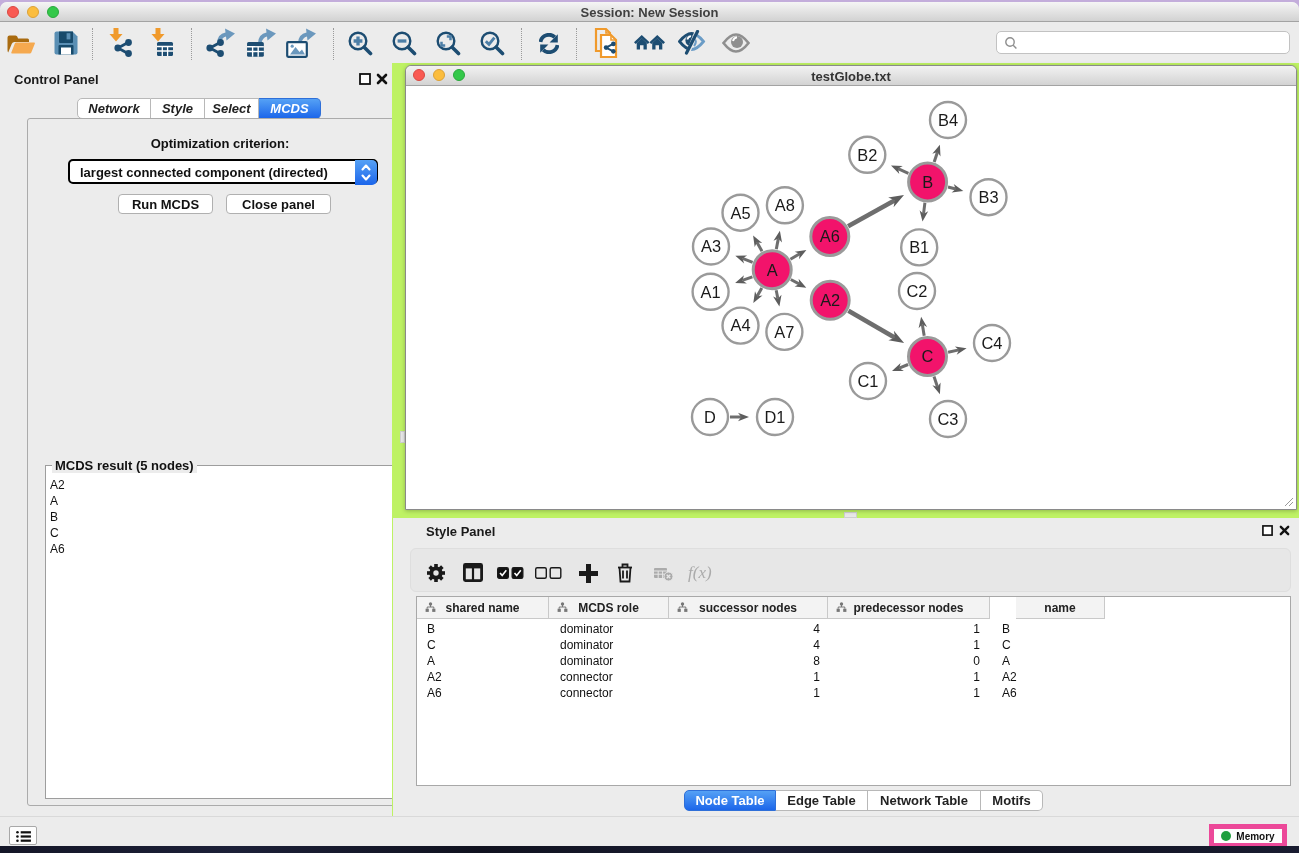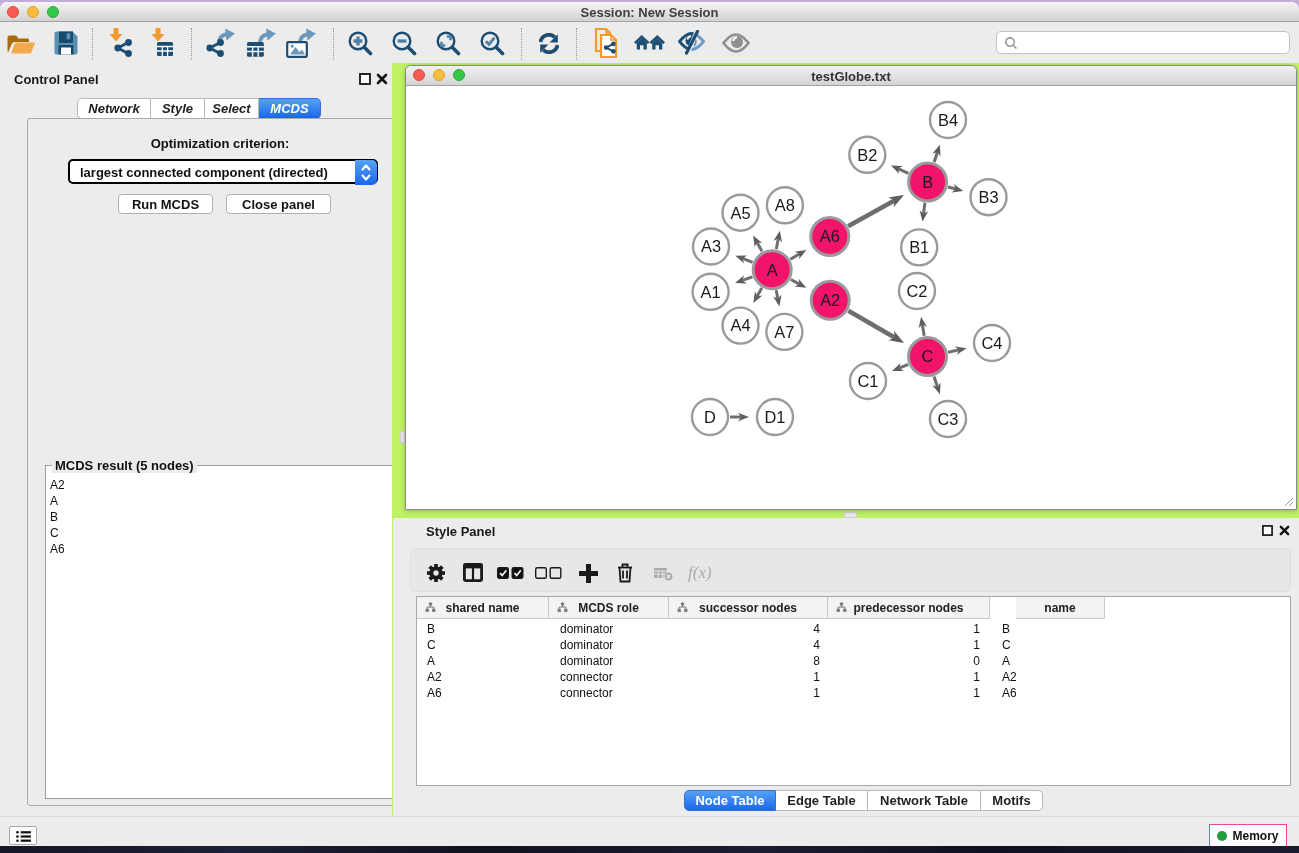--- a/index.html
+++ b/index.html
@@ -56,21 +56,21 @@
 #ttoolbar { position:absolute; left:17px; top:30px; width:881px; height:44px; background:#e7e7e7; border:1px solid #dedede; border-radius:6px; }
 #ttable { position:absolute; left:23px; top:78px; width:875px; height:190px; background:#fff; border:1px solid #a8a8a8; }
 .hc { position:absolute; top:0; height:22px; background:#f3f3f3; border-right:1px solid #c9c9c9; border-bottom:1px solid #c9c9c9; font-size:12px; font-weight:bold; color:#222; }
 .hc span { position:absolute; width:100%; text-align:center; top:4px; }
 .hicon { position:absolute; left:8px; top:5px; }
 .trow { position:absolute; font-size:12px; color:#111; }
 #btabs { position:absolute; left:279px; top:272px; height:21px; display:flex;margin-left:12px; }
 
 #statusbar { position:absolute; left:0; top:814px; width:1299px; height:30px; background:#ececec; border-top:1px solid #d9d9d9; }
 #listbtn { position:absolute; left:9px; top:9px; width:28px; height:19px; background:#fdfdfd; border:1px solid #a8a8a8; border-radius:2px; }
-#membtn { position:absolute; right:12px; top:7px; width:78px; height:24px; background:#fdfdfd; border:1px solid #ec4899; font-size:12px; font-weight:bold; color:#111; display:flex; align-items:center; justify-content:center; gap:5px; }
+#membtn { position:absolute; right:12px; top:7px; width:78px; height:24px; background:#fdfdfd; border:5px solid #ec4899; font-size:10px; font-weight:bold; color:#111; display:flex; align-items:center; justify-content:center; gap:5px; }
 #membtn .dot { width:10px; height:10px; border-radius:50%; background:#1e9e3e; }
 </style>
 </head>
 <body>
 <div id="deskTop"></div>
 <div id="app">
   <div id="titlebar">
     <div class="tl t1"></div>
       <div class="tl t2"></div>
       <div class="tl t3"></div>

